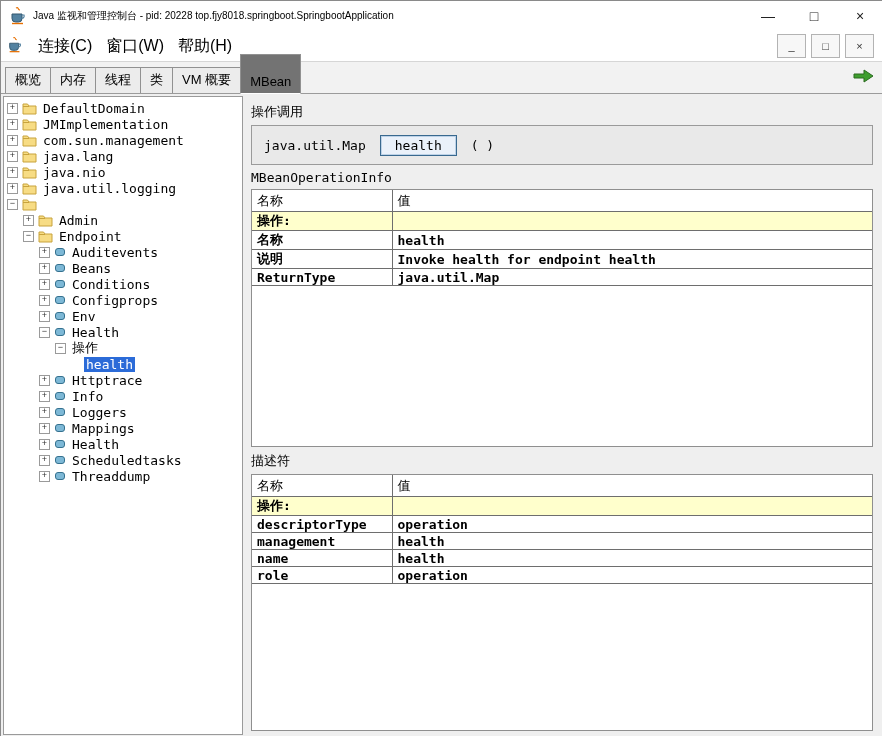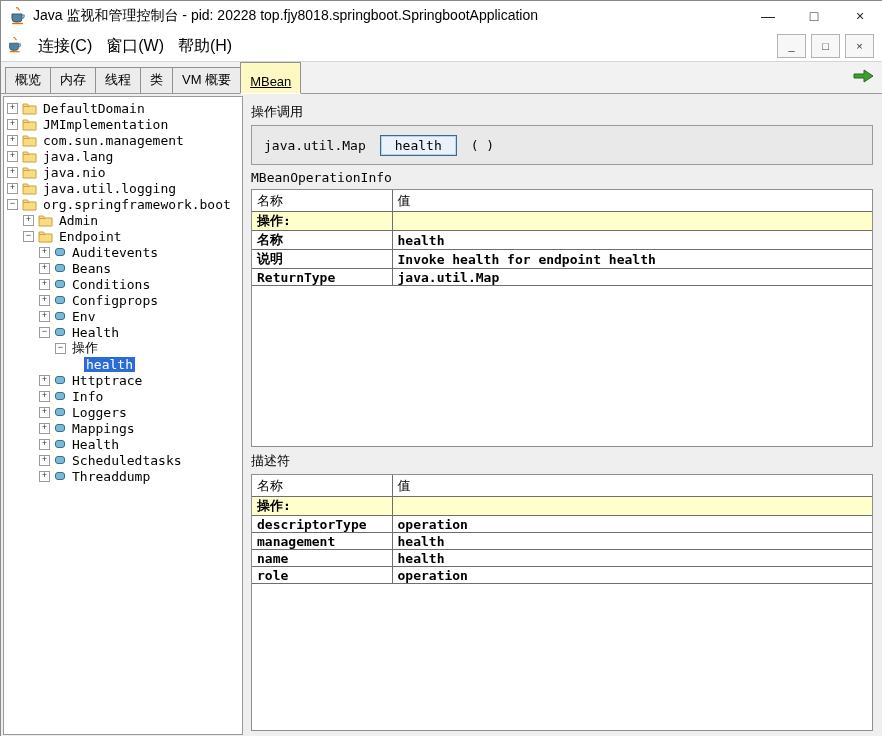--- a/index.html
+++ b/index.html
@@ -2,35 +2,35 @@
 <html><head>
 <meta charset="utf-8">
 <style>
   html,body{margin:0;padding:0;}
   body{font-family:"Liberation Sans",sans-serif;background:#cfcfcf;}
   .window{width:882px;height:736px;background:#fff;border:1px solid #8a8a8a;display:flex;flex-direction:column;overflow:hidden;}
 
   
   .titlebar{height:30px;display:flex;align-items:center;flex:0 0 auto;background:#fff;padding-left:8px;}
   .app-icon{width:18px;height:18px;margin-right:6px;flex:0 0 auto;display:inline-flex;}
-  .title-text{font-size:14px;color:#000;white-space:nowrap;}
+  .title-text{font-size:10px;color:#000;white-space:nowrap;}
   .win-controls{margin-left:auto;display:flex;height:100%;}
   .win-btn{width:46px;height:100%;display:flex;align-items:center;justify-content:center;font-size:14px;color:#222;cursor:default;}
 
   
   .menubar{height:30px;display:flex;align-items:center;border-bottom:1px solid #d6d6d6;padding:0 4px;flex:0 0 auto;background:#fff;}
   .menubar .app-icon{margin:0 6px 0 2px;}
   .menu-item{font-size:16px;padding:4px 7px;color:#000;cursor:default;}
   .mdi-controls{margin-left:auto;display:flex;gap:5px;padding-right:5px;}
   .mdi-btn{width:27px;height:22px;border:1px solid #b3b3b3;background:#f7f7f7;display:flex;align-items:center;justify-content:center;font-size:11px;color:#333;cursor:default;}
 
   
   .tabbar{height:28px;background:#f2f2f2;display:flex;align-items:flex-end;padding:3px 4px 0 4px;border-bottom:1px solid #9b9b9b;position:relative;flex:0 0 auto;}
   .tab{font-size:13px;padding:3px 9px 4px;border:1px solid #919191;border-bottom:none;background:#ececec;margin-right:-1px;white-space:nowrap;cursor:default;}
-  .tab.active{background:#fef9c3;padding-top:11px;z-index:2;margin-bottom:-1px;border-bottom:1px solid #fff;text-decoration:underline;}
+  .tab.active{background:#737373;padding-top:19px;z-index:2;margin-bottom:-1px;border-bottom:1px solid #fff;}
   .conn-icon{position:absolute;right:8px;top:7px;display:inline-flex;}
 
   
   .main{flex:1;display:flex;background:#efefef;padding:2px;min-height:0;}
   .tree-panel{width:238px;flex:0 0 auto;background:#fff;border:1px solid #9a9a9a;overflow:hidden;font-family:"DejaVu Sans Mono",monospace;font-size:13px;padding-top:3px;}
   .tree-row{display:flex;align-items:center;height:16px;white-space:nowrap;}
   .expander{width:9px;height:9px;border:1px solid #9a9a9a;background:#fff;font-size:9px;line-height:7px;text-align:center;flex:0 0 auto;margin-right:4px;color:#333;font-family:"Liberation Sans",sans-serif;cursor:default;}
   .exp-spacer{width:13px;flex:0 0 auto;}
   .tree-icon{margin-right:4px;display:inline-flex;flex:0 0 auto;}
   .tree-label{padding:0 2px;cursor:default;}
@@ -171,21 +171,20 @@
           <span class="tree-label">java.util.logging</span>
         </div>
         <div class="tree-row" style="padding-left: 3px;">
           <span class="expander">−</span>
           <span class="tree-icon">
             <svg width="15" height="13" viewBox="0 0 15 13">
               <path d="M1 2h4.5L7 4h7v8H1z" fill="#f7dc84" stroke="#c8a33c"></path>
               <path d="M1 4.5h6" stroke="#c8a33c" fill="none"></path>
             </svg>
           </span>
-          <span class="tree-label">org.springframework.boot</span>
         </div>
         <div class="tree-row" style="padding-left: 19px;">
           <span class="expander">+</span>
           <span class="tree-icon">
             <svg width="15" height="13" viewBox="0 0 15 13">
               <path d="M1 2h4.5L7 4h7v8H1z" fill="#f7dc84" stroke="#c8a33c"></path>
               <path d="M1 4.5h6" stroke="#c8a33c" fill="none"></path>
             </svg>
           </span>
           <span class="tree-label">Admin</span>

